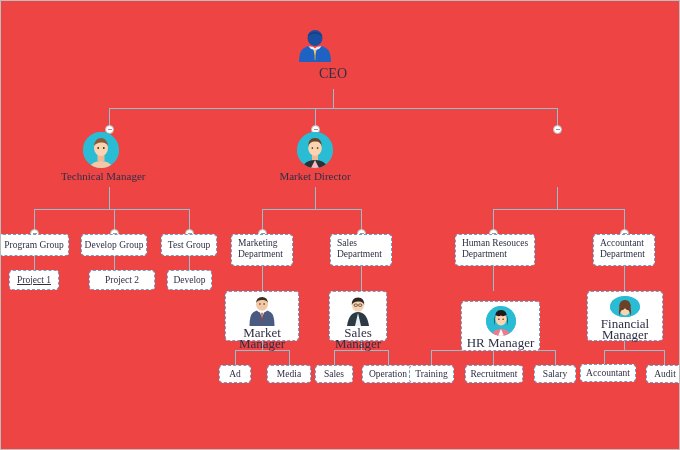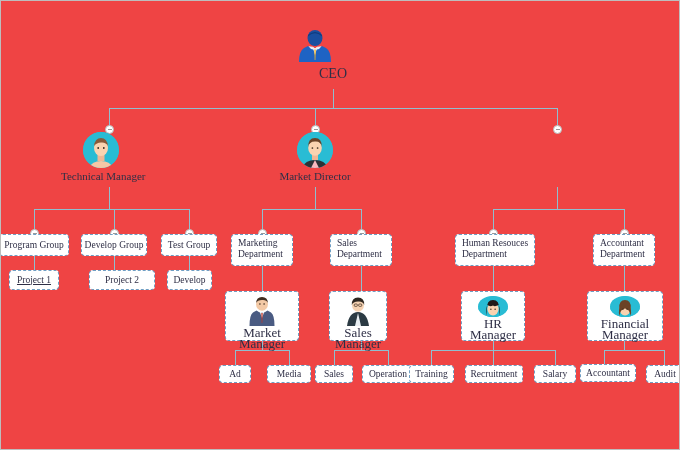--- a/index.html
+++ b/index.html
@@ -282,21 +282,21 @@
         <path d="M14 17 L11 30 L17 30 Z" fill="#e8eef2"></path>
         <ellipse cx="14" cy="9" rx="6" ry="6.8" fill="#f6d2b2"></ellipse>
         <path d="M7.8 9 Q7.5 1.5 14 1.5 Q20.5 1.5 20.2 9 Q19 5 14 5.5 Q9 5.5 7.8 9 Z" fill="#2e2721"></path>
         <rect x="10.2" y="8" width="3.2" height="2.4" rx="1" fill="none" stroke="#3a2a1d" stroke-width="0.7"></rect>
         <rect x="14.6" y="8" width="3.2" height="2.4" rx="1" fill="none" stroke="#3a2a1d" stroke-width="0.7"></rect>
       </svg>
     </div>
     <div class="label">Sales Manager</div>
   </div>
 
-  <div class="box mgr" style="left:460px; top:290px; width:64px; height:50px;">
+  <div class="box mgr" style="left:460px; top:300px; width:79px; height:50px;">
     <div class="av circle-av" style="width:30px; height:30px; background:#29bcd4;">
       <svg width="30" height="30" viewBox="0 0 30 30">
         <circle cx="15" cy="15" r="15" fill="#29bcd4"></circle>
         <path d="M15 23 Q7 23 5 30 L25 30 Q23 23 15 23 Z" fill="#f07a8c"></path>
         <path d="M15 23 L12 30 L18 30 Z" fill="#fdfdfd"></path>
         <ellipse cx="15" cy="13" rx="5.6" ry="6.4" fill="#fbd3b0"></ellipse>
         <path d="M9 13 Q8.5 4 15 4 Q21.5 4 21 13 L21 20 Q22.5 12 20.5 9 Q17 11 15 9.5 Q12 11 9.5 9 Q7.5 12 9 20 Z" fill="#221a18"></path>
         <circle cx="12.9" cy="13.2" r="0.75" fill="#3a2a1d"></circle>
         <circle cx="17.1" cy="13.2" r="0.75" fill="#3a2a1d"></circle>
       </svg>

